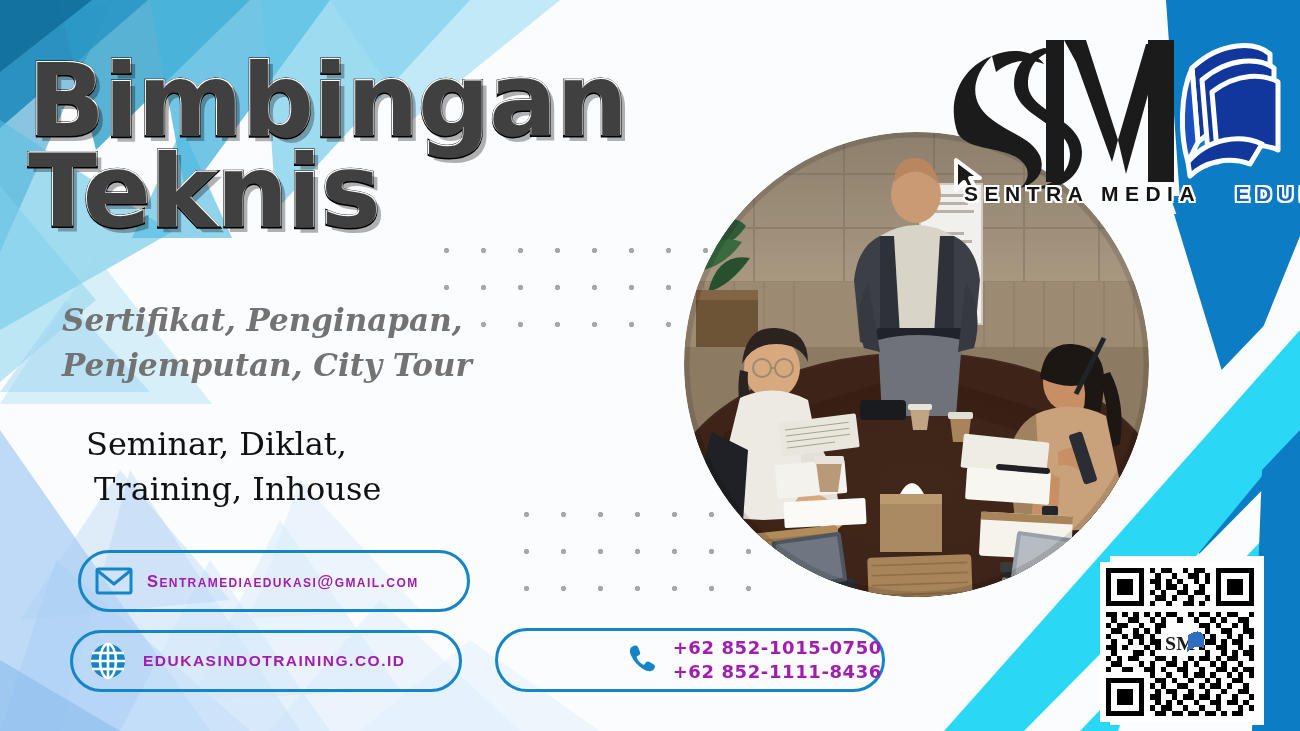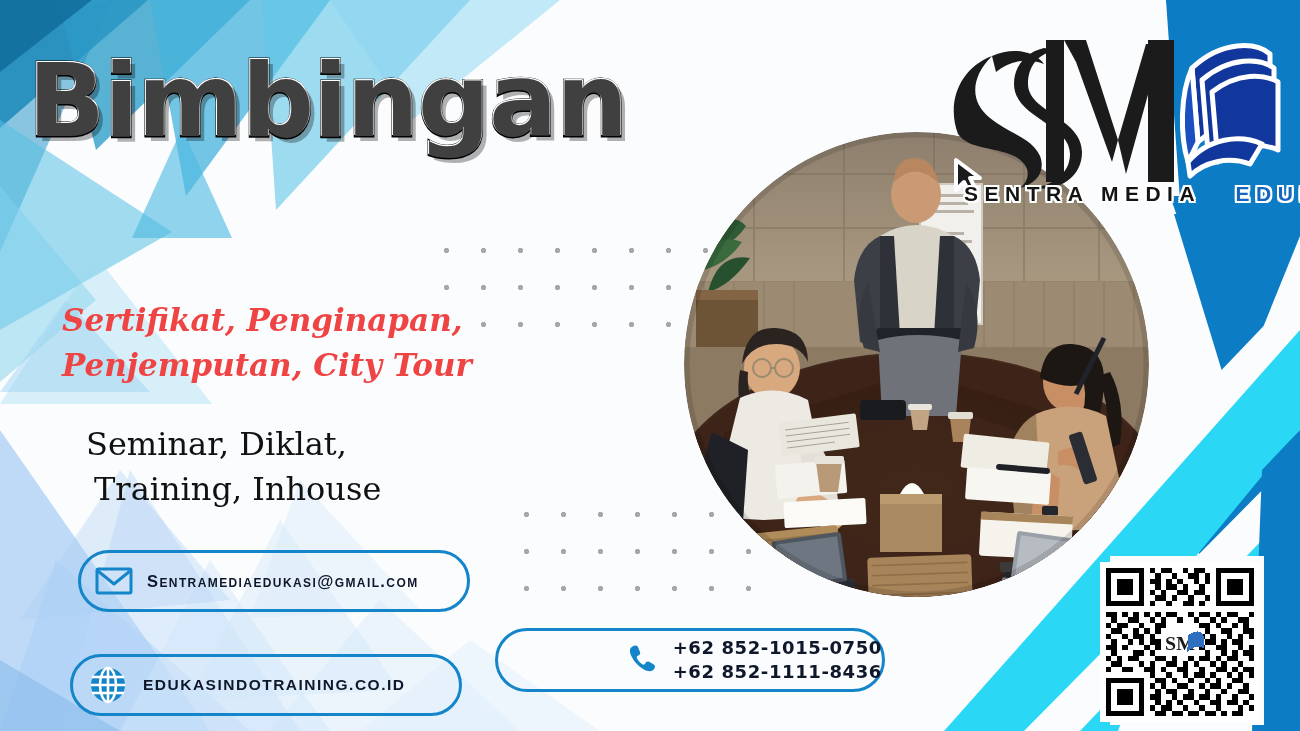--- a/index.html
+++ b/index.html
@@ -32,21 +32,21 @@
        1px -1px 0 #ffffff;
   }
   #headline .hl-line{display:block;white-space:nowrap;}
   #headline .hl-line.l2{margin-top:-8px;}
 
   
   #tagline{
     position:absolute;left:62px;top:298px;width:620px;
     font-family:"DejaVu Serif",serif;
     font-weight:bold;font-style:italic;font-size:31px;line-height:1.45;
-    color:#ef4444;
+    color:#737373;
   }
   #program-row{
     position:absolute;left:72px;top:422px;width:640px;
     font-family:"DejaVu Serif",serif;color:#111;
   }
   #program-row .plabel{
     display:inline-block;vertical-align:top;
     font-weight:bold;font-size:33px;line-height:1.35;
     letter-spacing:0.5px;
   }
@@ -59,27 +59,27 @@
 
   
   .pill{
     position:absolute;display:flex;align-items:center;
     border:3px solid #1385c8;border-radius:40px;
     background:rgba(255,255,255,0.06);
     box-sizing:border-box;
   }
   .pill .picon{flex:0 0 auto;display:flex;align-items:center;justify-content:center;}
   .pill .ptext{
-    color:#0f172a;font-family:"Liberation Sans",sans-serif;
+    color:#a21caf;font-family:"Liberation Sans",sans-serif;
     font-weight:bold;letter-spacing:1.1px;white-space:nowrap;
   }
   #pill-email{left:78px;top:550px;width:392px;height:62px;}
   #pill-email .picon{width:66px;}
   #pill-email .ptext{font-size:16.5px;font-variant:small-caps;letter-spacing:1.4px;}
-  #pill-web{left:70px;top:654px;width:392px;height:62px;}
+  #pill-web{left:70px;top:630px;width:392px;height:62px;}
   #pill-web .picon{width:70px;}
   #pill-web .ptext{font-size:15.5px;letter-spacing:1.5px;}
   #pill-phone{left:495px;top:628px;width:390px;height:64px;justify-content:flex-end;}
   #pill-phone .picon{width:62px;}
   #pill-phone .ptext{
     font-size:18px;letter-spacing:0.6px;line-height:1.35;
     font-family:"DejaVu Sans",sans-serif;
   }
   #pill-phone .ptext span{display:block;}
 
@@ -164,20 +164,21 @@
     <polygon points="1182,560 1300,560 1300,731 1118,731" fill="#fbfcfe"></polygon>
     <polygon points="1262,470 1300,430 1300,731 1252,731" fill="#0c7cc4"></polygon>
     <polygon points="1110,556 1264,556 1264,725 1110,725" fill="#fbfcfe"></polygon>
   </svg>
 
   <div class="dotgrid" style="left:424px;top:228px;width:300px;height:118px;"></div>
   <div class="dotgrid" style="left:504px;top:492px;width:266px;height:112px;"></div>
 
   <div id="headline">
     <span class="hl-line l1">Bimbingan</span>
+    <span class="hl-line l2">Teknis</span>
   </div>
 
   <div id="tagline">
     <div>Sertifikat, Penginapan,</div>
     <div>Penjemputan, City Tour</div>
   </div>
 
   <div id="program-row">
     <span class="pvalues">
       <span class="v1">Seminar, Diklat,</span>

